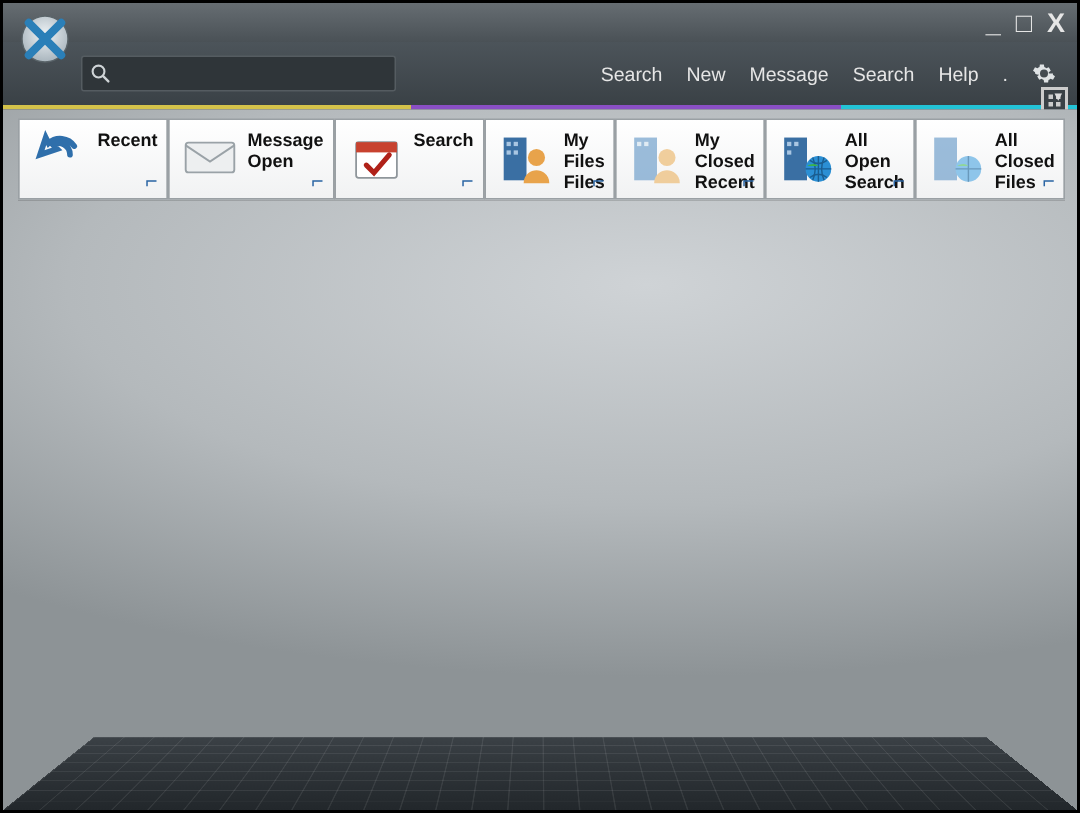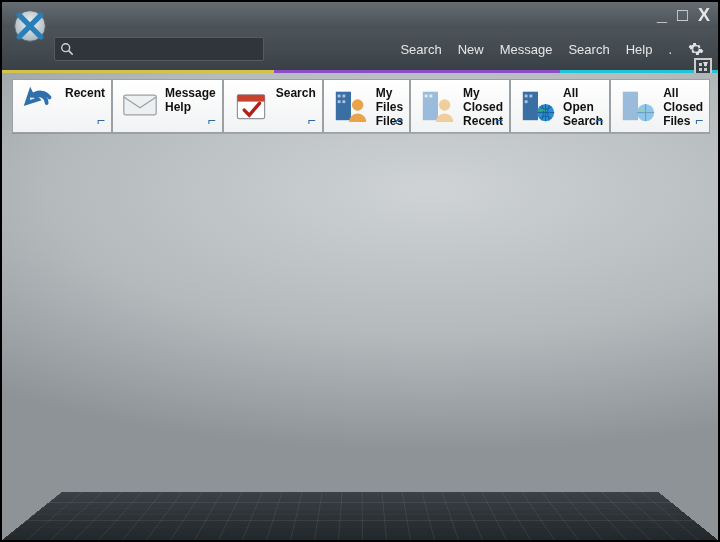--- a/index.html
+++ b/index.html
@@ -217,21 +217,21 @@
         <span class="corner">⌐</span>
       </div>
 
       <div class="card">
         <span class="icon">
           <svg width="36" height="28" viewBox="0 0 40 30">
               <rect x="2" y="4" width="36" height="22" rx="2" fill="#edeff0" stroke="#9aa2a7" stroke-width="1.4"></rect>
               <path d="M2 6l18 12L38 6" fill="none" stroke="#9aa2a7" stroke-width="1.4"></path>
             </svg>
         </span>
-        <span class="label">Message Help</span>
+        <span class="label">Message Open</span>
         <span class="corner">⌐</span>
       </div>
 
       <div class="card">
         <span class="icon">
           <svg width="34" height="34" viewBox="0 0 40 40">
               <rect x="4" y="8" width="32" height="28" rx="2" fill="#fff" stroke="#8f969b" stroke-width="1.4"></rect>
               <rect x="4" y="8" width="32" height="8" fill="#c8422f"></rect>
               <path d="M12 26l6 6 12-14" fill="none" stroke="#b02119" stroke-width="4" stroke-linecap="round"></path>
             </svg>

